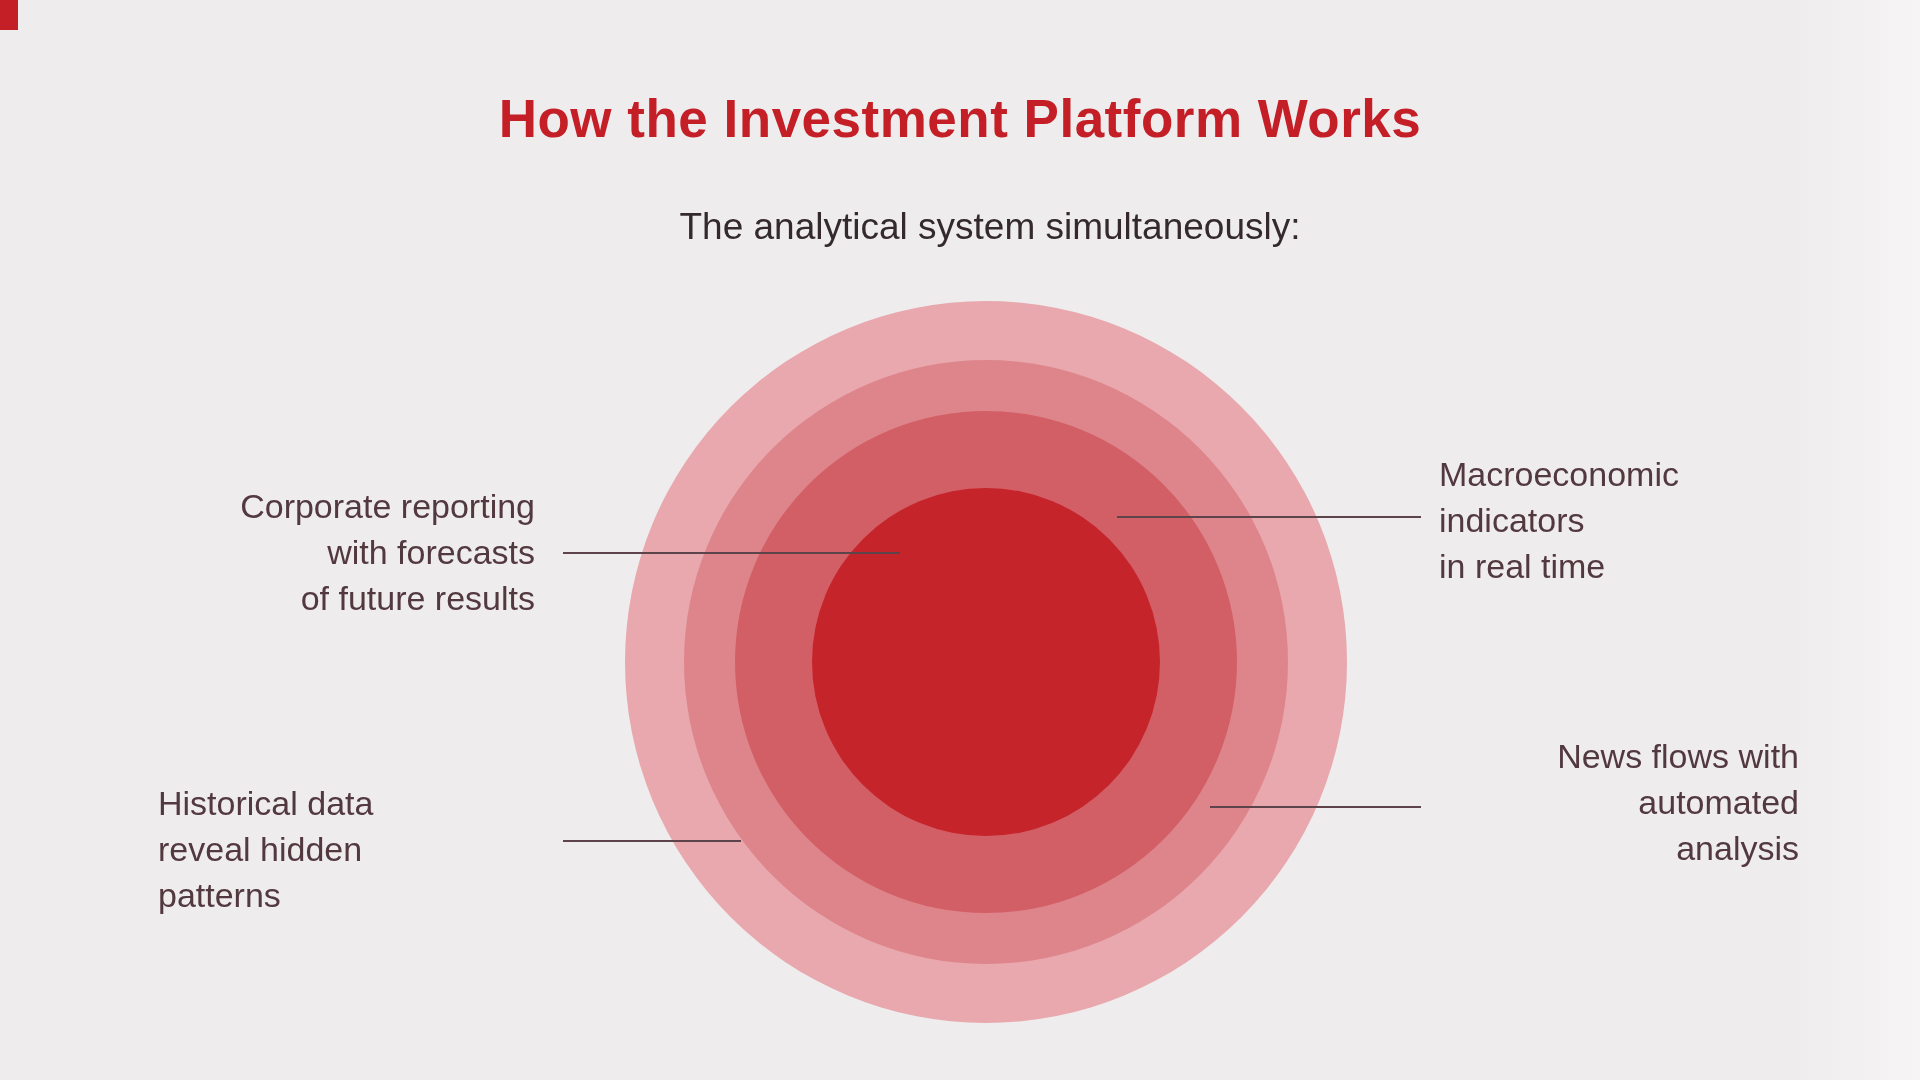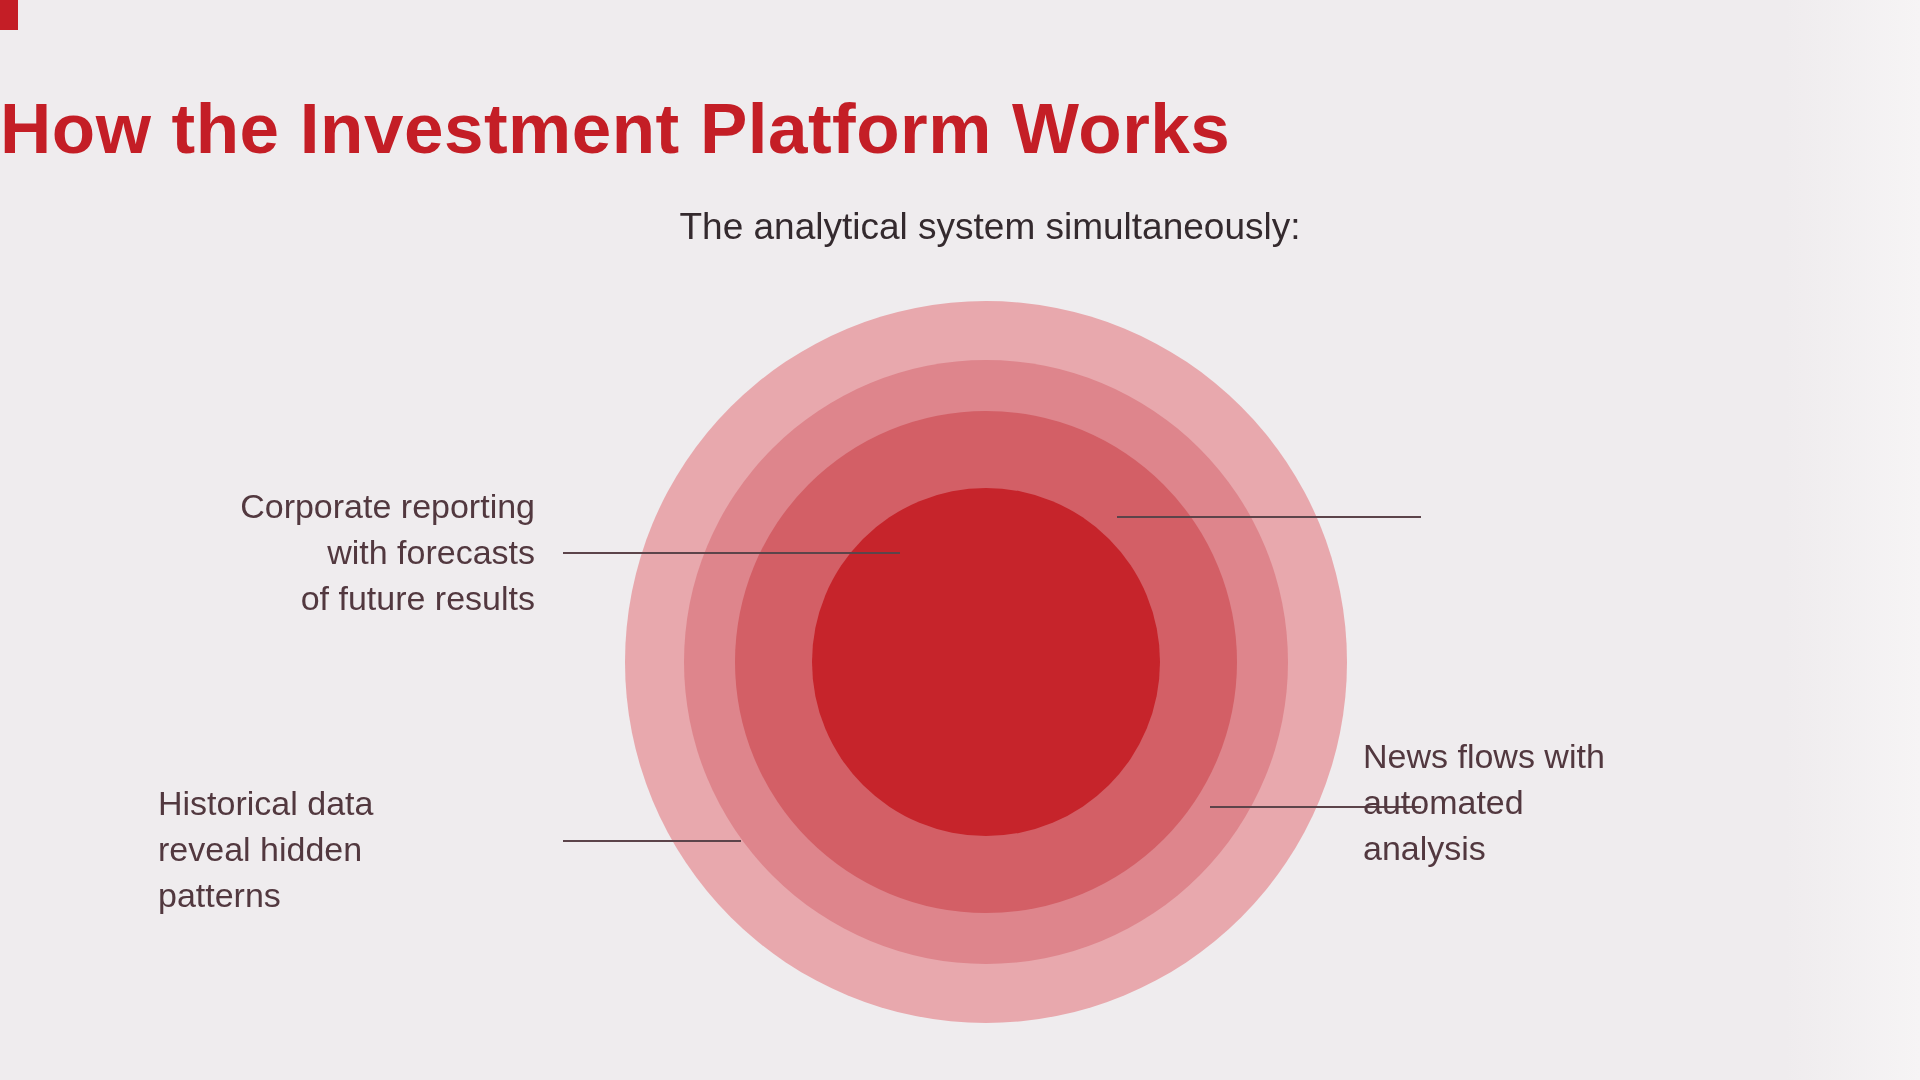--- a/index.html
+++ b/index.html
@@ -19,21 +19,22 @@
     left: 0;
     top: 0;
     width: 18px;
     height: 30px;
   }
   .title {
     position: absolute;
     top: 88px;
     left: 0;
     width: 100%;
-    font-size: 71px;
+    text-align: center;
+    font-size: 53px;
     font-weight: 700;
     letter-spacing: 0.5px;
   }
   .subtitle {
     position: absolute;
     top: 206px;
     left: 0;
     width: 100%;
     text-align: center;
     font-size: 37px;
@@ -76,24 +77,24 @@
     top: 780px;
     width: 374px;
   }
   .label.macro {
     left: 1439px;
     top: 451px;
     width: 360px;
     text-align: left;
   }
   .label.news {
-    left: 1363px;
+    left: 1439px;
     top: 733px;
     width: 360px;
-    text-align: left;
+    text-align: right;
   }
   .connector {
     position: absolute;
     height: 2px;
   }
   .connector.corporate { left: 563px; top: 552px; width: 337px; }
   .connector.historical { left: 563px; top: 840px; width: 178px; }
   .connector.macro { left: 1117px; top: 516px; width: 304px; }
   .connector.news { left: 1210px; top: 806px; width: 211px; }
 </style>
@@ -121,18 +122,21 @@
   <div class="connector news" style="background: rgb(92, 68, 74);"></div>
 
   <div class="label corporate" style="color: rgb(82, 56, 63);">Corporate reporting
 with forecasts
 of future results</div>
 
   <div class="label historical" style="color: rgb(82, 56, 63);">Historical data
 reveal hidden
 patterns</div>
 
+  <div class="label macro" style="color: rgb(82, 56, 63);">Macroeconomic
+indicators
+in real time</div>
 
   <div class="label news" style="color: rgb(82, 56, 63);">News flows with
 automated
 analysis</div>
 
 </div>
 
 </body></html>

